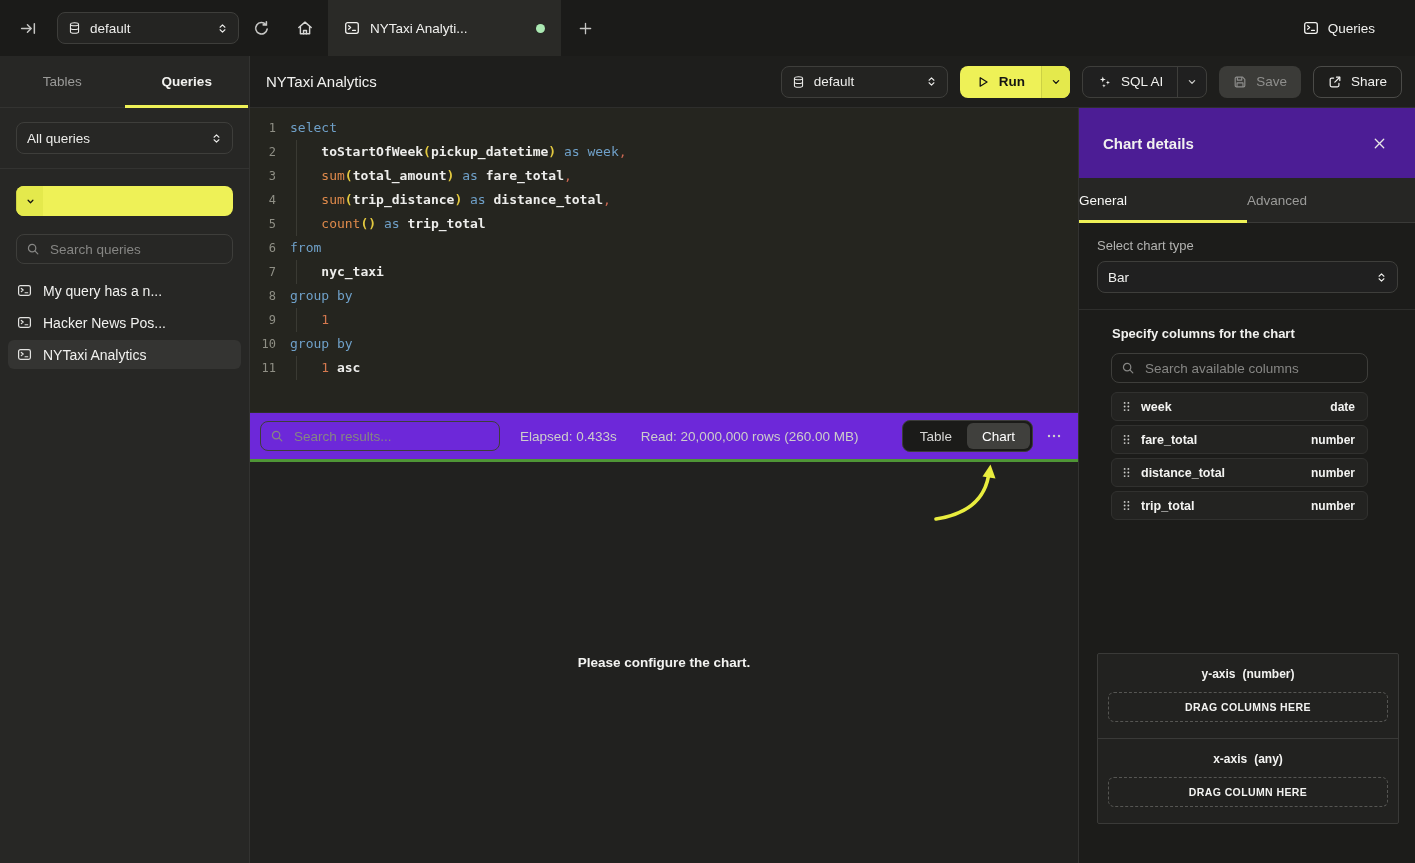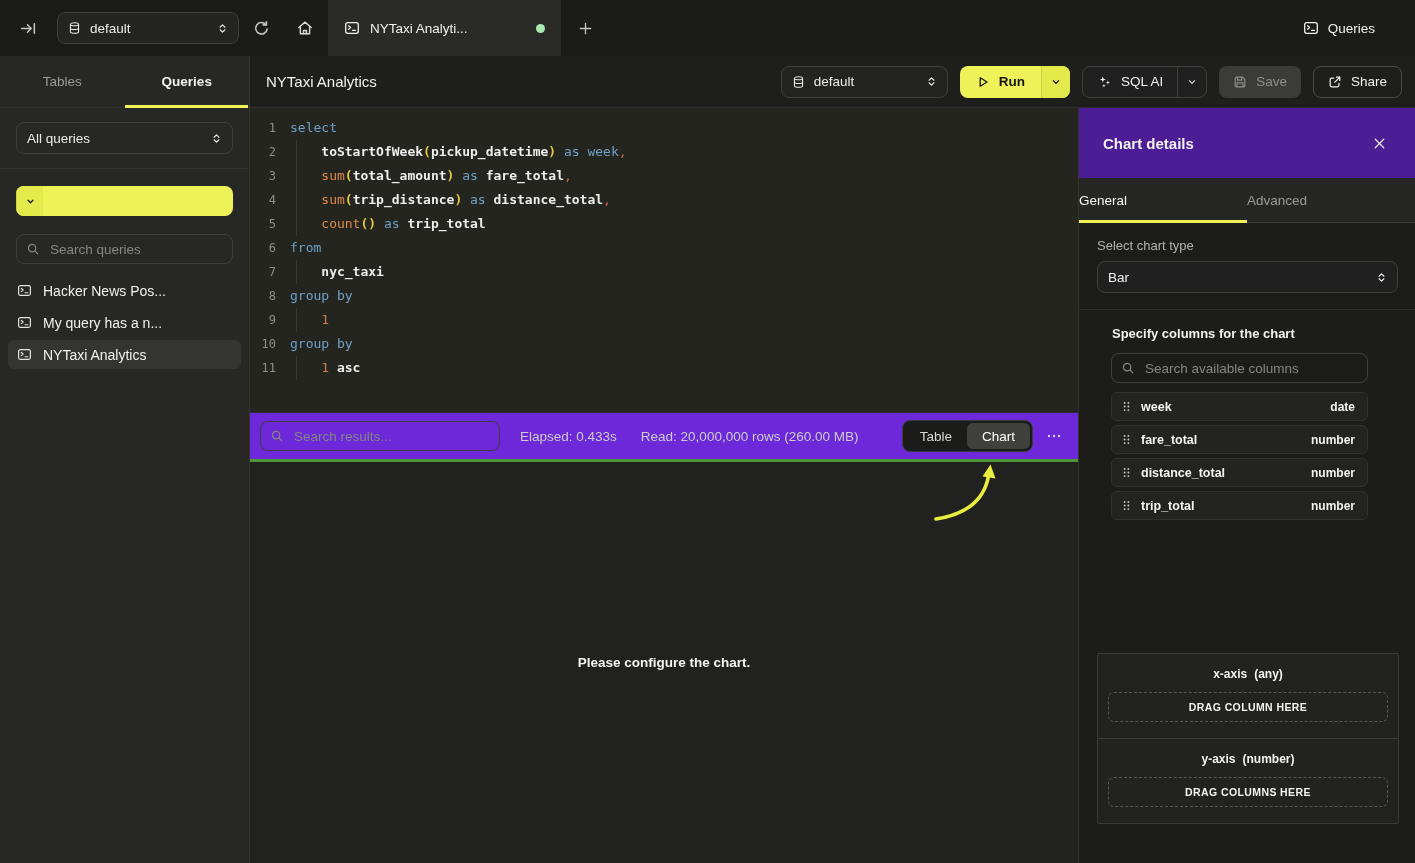--- a/index.html
+++ b/index.html
@@ -328,31 +328,31 @@
       </div>
       <div class="query-list" id="query-list">
           <div class="query-item">
             <span class="q-icon icn">
               <svg width="15" height="15" viewBox="0 0 16 16" fill="none" stroke="currentColor" stroke-width="1.3" stroke-linecap="round" stroke-linejoin="round">
                 <rect x="1.7" y="2.7" width="12.6" height="10.6" rx="2"></rect>
                 <path d="M4.6 5.8l2 1.7-2 1.7"></path>
                 <path d="M8.6 10.4h2.8"></path>
               </svg>
             </span>
-            <span class="q-label">Hacker News Pos...</span>
+            <span class="q-label">My query has a n...</span>
           </div>
           <div class="query-item">
             <span class="q-icon icn">
               <svg width="15" height="15" viewBox="0 0 16 16" fill="none" stroke="currentColor" stroke-width="1.3" stroke-linecap="round" stroke-linejoin="round">
                 <rect x="1.7" y="2.7" width="12.6" height="10.6" rx="2"></rect>
                 <path d="M4.6 5.8l2 1.7-2 1.7"></path>
                 <path d="M8.6 10.4h2.8"></path>
               </svg>
             </span>
-            <span class="q-label">My query has a n...</span>
+            <span class="q-label">Hacker News Pos...</span>
           </div>
           <div class="query-item selected">
             <span class="q-icon icn">
               <svg width="15" height="15" viewBox="0 0 16 16" fill="none" stroke="currentColor" stroke-width="1.3" stroke-linecap="round" stroke-linejoin="round">
                 <rect x="1.7" y="2.7" width="12.6" height="10.6" rx="2"></rect>
                 <path d="M4.6 5.8l2 1.7-2 1.7"></path>
                 <path d="M8.6 10.4h2.8"></path>
               </svg>
             </span>
             <span class="q-label">NYTaxi Analytics</span>
@@ -541,33 +541,33 @@
               </svg>
             </span>
             <span class="col-name">trip_total</span>
             <span class="col-type">number</span>
           </div>
         </div>
 
       <div class="axes-box">
         <div class="axis-section">
           <div class="axis-label">
+            <span>y-axis</span>
+            <span>(number)</span>
+          </div>
+          <div class="drop-zone">
+            <span>DRAG COLUMNS HERE</span>
+          </div>
+        </div>
+        <div class="axis-section">
+          <div class="axis-label">
             <span>x-axis</span>
             <span>(any)</span>
           </div>
           <div class="drop-zone">
             <span>DRAG COLUMN HERE</span>
           </div>
         </div>
-        <div class="axis-section">
-          <div class="axis-label">
-            <span>y-axis</span>
-            <span>(number)</span>
-          </div>
-          <div class="drop-zone">
-            <span>DRAG COLUMNS HERE</span>
-          </div>
-        </div>
       </div>
     </div>
   </div>
 
 </div>
 
 </body></html>

